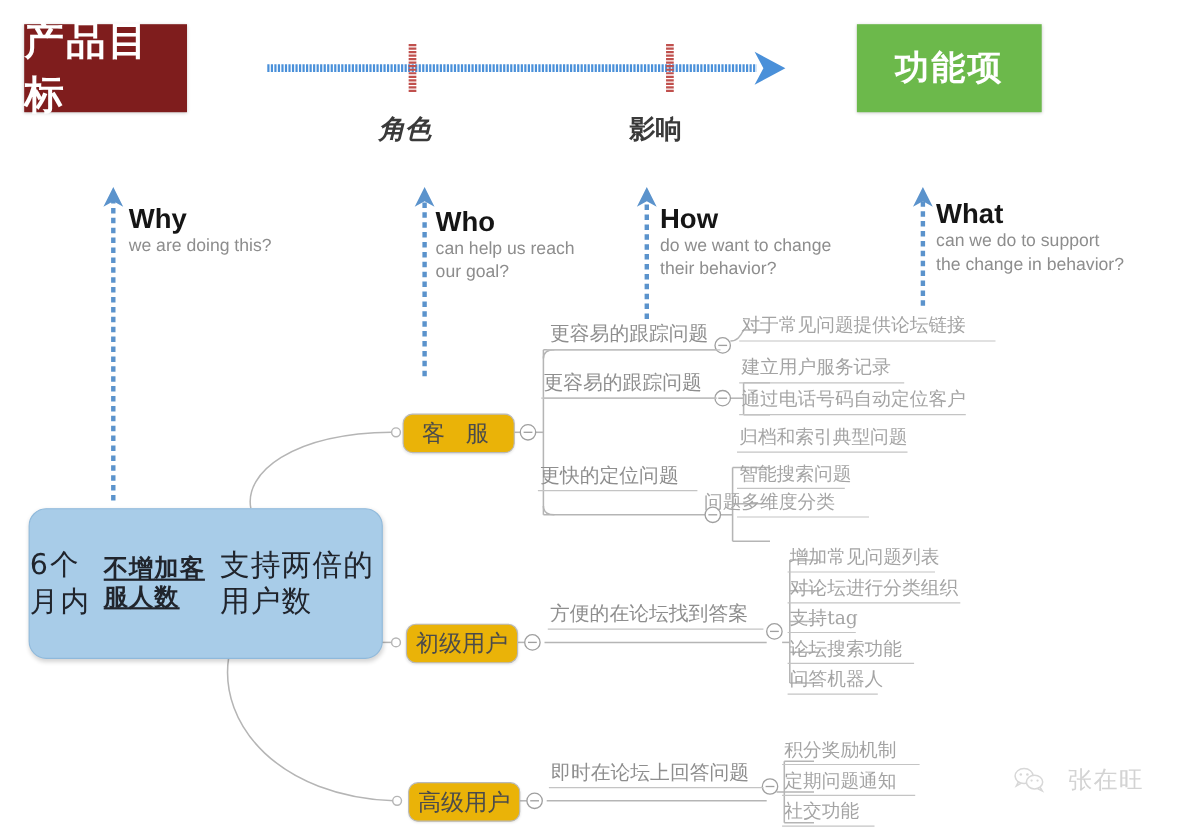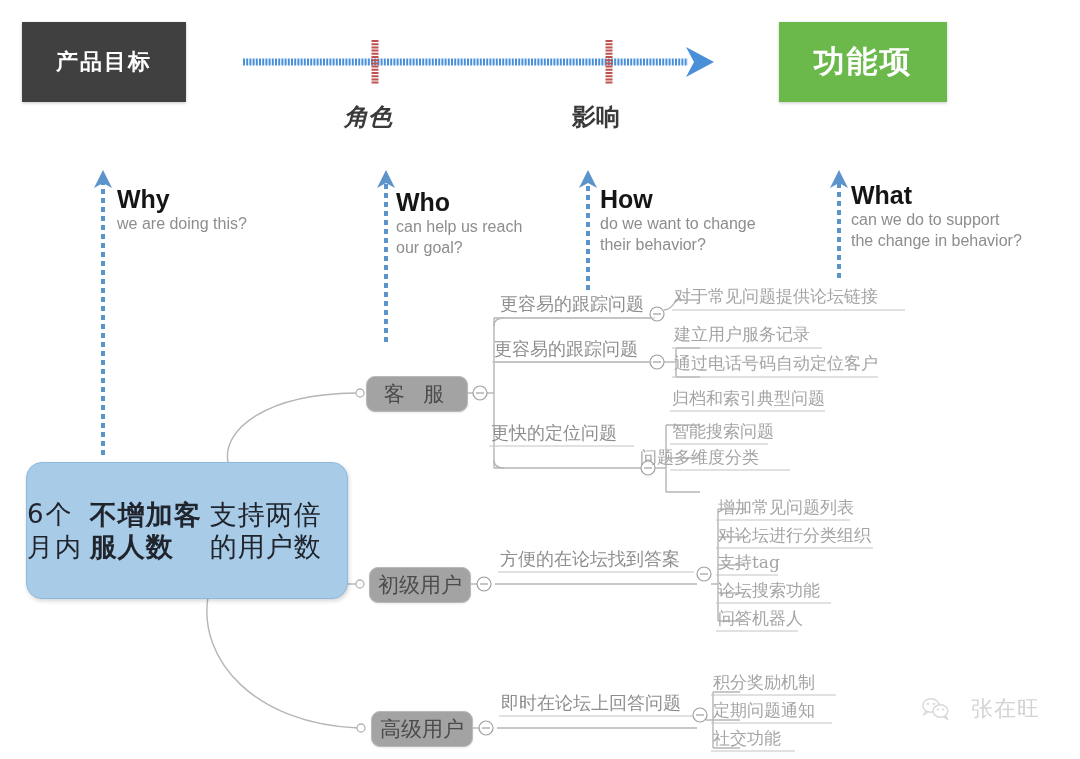--- a/index.html
+++ b/index.html
@@ -11,21 +11,21 @@
   }
   .canvas{position:absolute;left:0;top:0;width:1080px;height:759px;}
   svg.wires{position:absolute;left:0;top:0;width:1080px;height:759px;pointer-events:none;}
 
   
   .tag{
     position:absolute;display:flex;align-items:center;justify-content:center;
     color:#ffffff;font-weight:bold;letter-spacing:2px;
     box-shadow:0 1px 3px rgba(0,0,0,.22);
   }
-  #tag-goal{left:22px;top:22px;width:164px;height:80px;background:#404040;font-size:22px;}
+  #tag-goal{left:22px;top:22px;width:148px;height:80px;background:#7f1d1d;font-size:36px;}
   #tag-feature{left:779px;top:22px;width:168px;height:80px;background:#6cb94b;font-size:31px;}
 
   
   .spectrum-label{
     position:absolute;font-size:24px;color:#3a3a3a;font-weight:bold;
     font-family:"DejaVu Sans",sans-serif;
   }
   #label-role{left:344px;top:101px;font-style:italic;}
   #label-impact{left:572px;top:101px;}
 
@@ -45,26 +45,26 @@
 
   
   #goal-node{
     position:absolute;left:26px;top:462px;width:320px;height:135px;
     background:#a8cce8;border:1px solid #8fb9db;border-radius:16px;
     box-shadow:1px 2px 4px rgba(0,0,0,.17);
     display:flex;flex-direction:row;align-items:center;justify-content:center;
     font-family:"DejaVu Sans",sans-serif;color:#20242c;
   }
   #goal-node .gl1{font-size:26px;letter-spacing:2px;line-height:1.25;}
-  #goal-node .gl2{font-size:27px;font-weight:bold;letter-spacing:1px;line-height:1.18;}
+  #goal-node .gl2{font-size:22px;font-weight:bold;letter-spacing:1px;line-height:1.18;text-decoration:underline;}
   #goal-node .gl3{font-size:27px;letter-spacing:1px;line-height:1.18;}
 
   
   .pill{
-    position:absolute;border:1px solid #b9b9b9;border-radius:9px;background:#a3a3a3;
+    position:absolute;border:1px solid #b9b9b9;border-radius:9px;background:#eab308;
     display:flex;align-items:center;justify-content:center;
     font-family:"DejaVu Serif","Liberation Serif",serif;
     font-size:21px;color:#4b4b4b;white-space:nowrap;
     box-shadow:0 1px 2px rgba(0,0,0,.08);
   }
   #pill-cs{left:366px;top:376px;width:100px;height:34px;letter-spacing:6px;}
   #pill-basic{left:369px;top:567px;width:100px;height:34px;}
   #pill-adv{left:371px;top:711px;width:100px;height:34px;}
 
   

